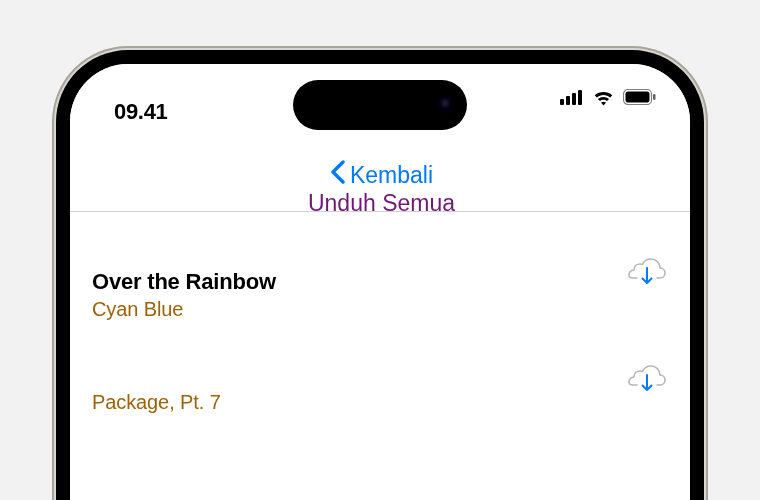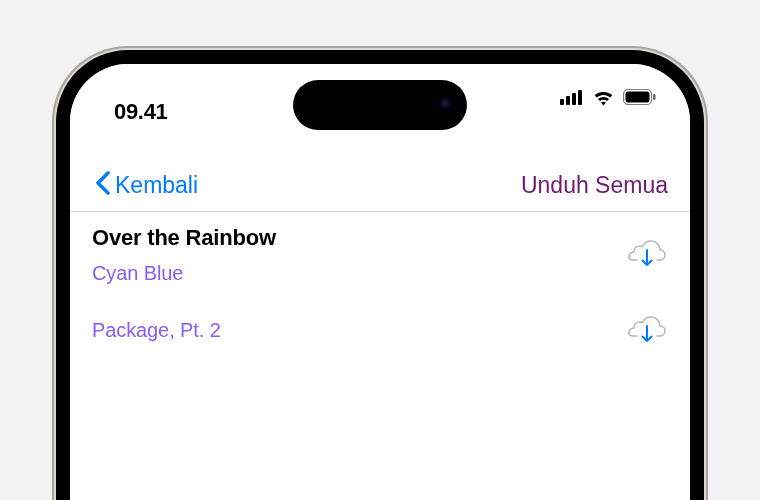--- a/index.html
+++ b/index.html
@@ -87,20 +87,21 @@
       position: absolute;
       top: 96px;
       left: 0;
       right: 0;
       height: 52px;
       display: flex;
       justify-content: space-between;
       align-items: center;
       padding: 0 22px 0 25px;
       border-bottom: 1px solid #d1d1d6;
+      flex-direction: column;
     }
     .back-btn {
       display: flex;
       align-items: center;
       gap: 4px;
       color: #007aff;
       font-size: 23px;
       font-weight: 400;
       cursor: pointer;
     }
@@ -119,33 +120,34 @@
     .list-row {
       display: flex;
       align-items: center;
       padding: 12px 22px 12px 22px;
       min-height: 66px;
     }
     .row-text {
       flex: 1;
       display: flex;
       flex-direction: column;
-      gap: 9px;
+      gap: 1px;
+      margin-top: 44px;
     }
     .row-title {
       font-size: 22px;
       font-weight: 700;
       letter-spacing: -0.2px;
       color: #000;
       line-height: 1.25;
     }
     .row-subtitle {
       font-size: 20px;
       font-weight: 400;
-      color: #8b5cf6;
+      color: #a16207;
       letter-spacing: -0.1px;
       line-height: 1.25;
     }
     .cloud-btn {
       width: 42px;
       height: 38px;
       display: flex;
       align-items: center;
       justify-content: center;
       cursor: pointer;
@@ -209,21 +211,21 @@
             <svg width="40" height="30" viewBox="0 0 40 30">
               <path d="M30 22 L33 22 C36 22 38 19.8 38 17 C38 14.2 36 12 33 12 C33 7 29 3 24 3 C20 3 17 5.2 15.5 8.5 C14.8 8.2 14 8 13 8 C9.5 8 7 10.5 7 14 C4.5 14.2 2 16 2 19 C2 21 3.8 22 6 22 L10 22" stroke="#b6b6bb" stroke-width="1.6" fill="none" stroke-linecap="round" stroke-linejoin="round"></path>
               <path d="M20 12 L20 27 M20 27 L15.5 22.5 M20 27 L24.5 22.5" stroke="#007aff" stroke-width="2" fill="none" stroke-linecap="round" stroke-linejoin="round"></path>
             </svg>
           </span>
         </div>
       </div>
 
       <div class="list-row">
         <div class="row-text">
-          <div class="row-subtitle">Package, Pt. 2</div>
+          <div class="row-subtitle">Package, Pt. 7</div>
         </div>
         <div class="cloud-btn">
           <span>
             <svg width="40" height="30" viewBox="0 0 40 30">
               <path d="M30 22 L33 22 C36 22 38 19.8 38 17 C38 14.2 36 12 33 12 C33 7 29 3 24 3 C20 3 17 5.2 15.5 8.5 C14.8 8.2 14 8 13 8 C9.5 8 7 10.5 7 14 C4.5 14.2 2 16 2 19 C2 21 3.8 22 6 22 L10 22" stroke="#b6b6bb" stroke-width="1.6" fill="none" stroke-linecap="round" stroke-linejoin="round"></path>
               <path d="M20 12 L20 27 M20 27 L15.5 22.5 M20 27 L24.5 22.5" stroke="#007aff" stroke-width="2" fill="none" stroke-linecap="round" stroke-linejoin="round"></path>
             </svg>
           </span>
         </div>
       </div>

